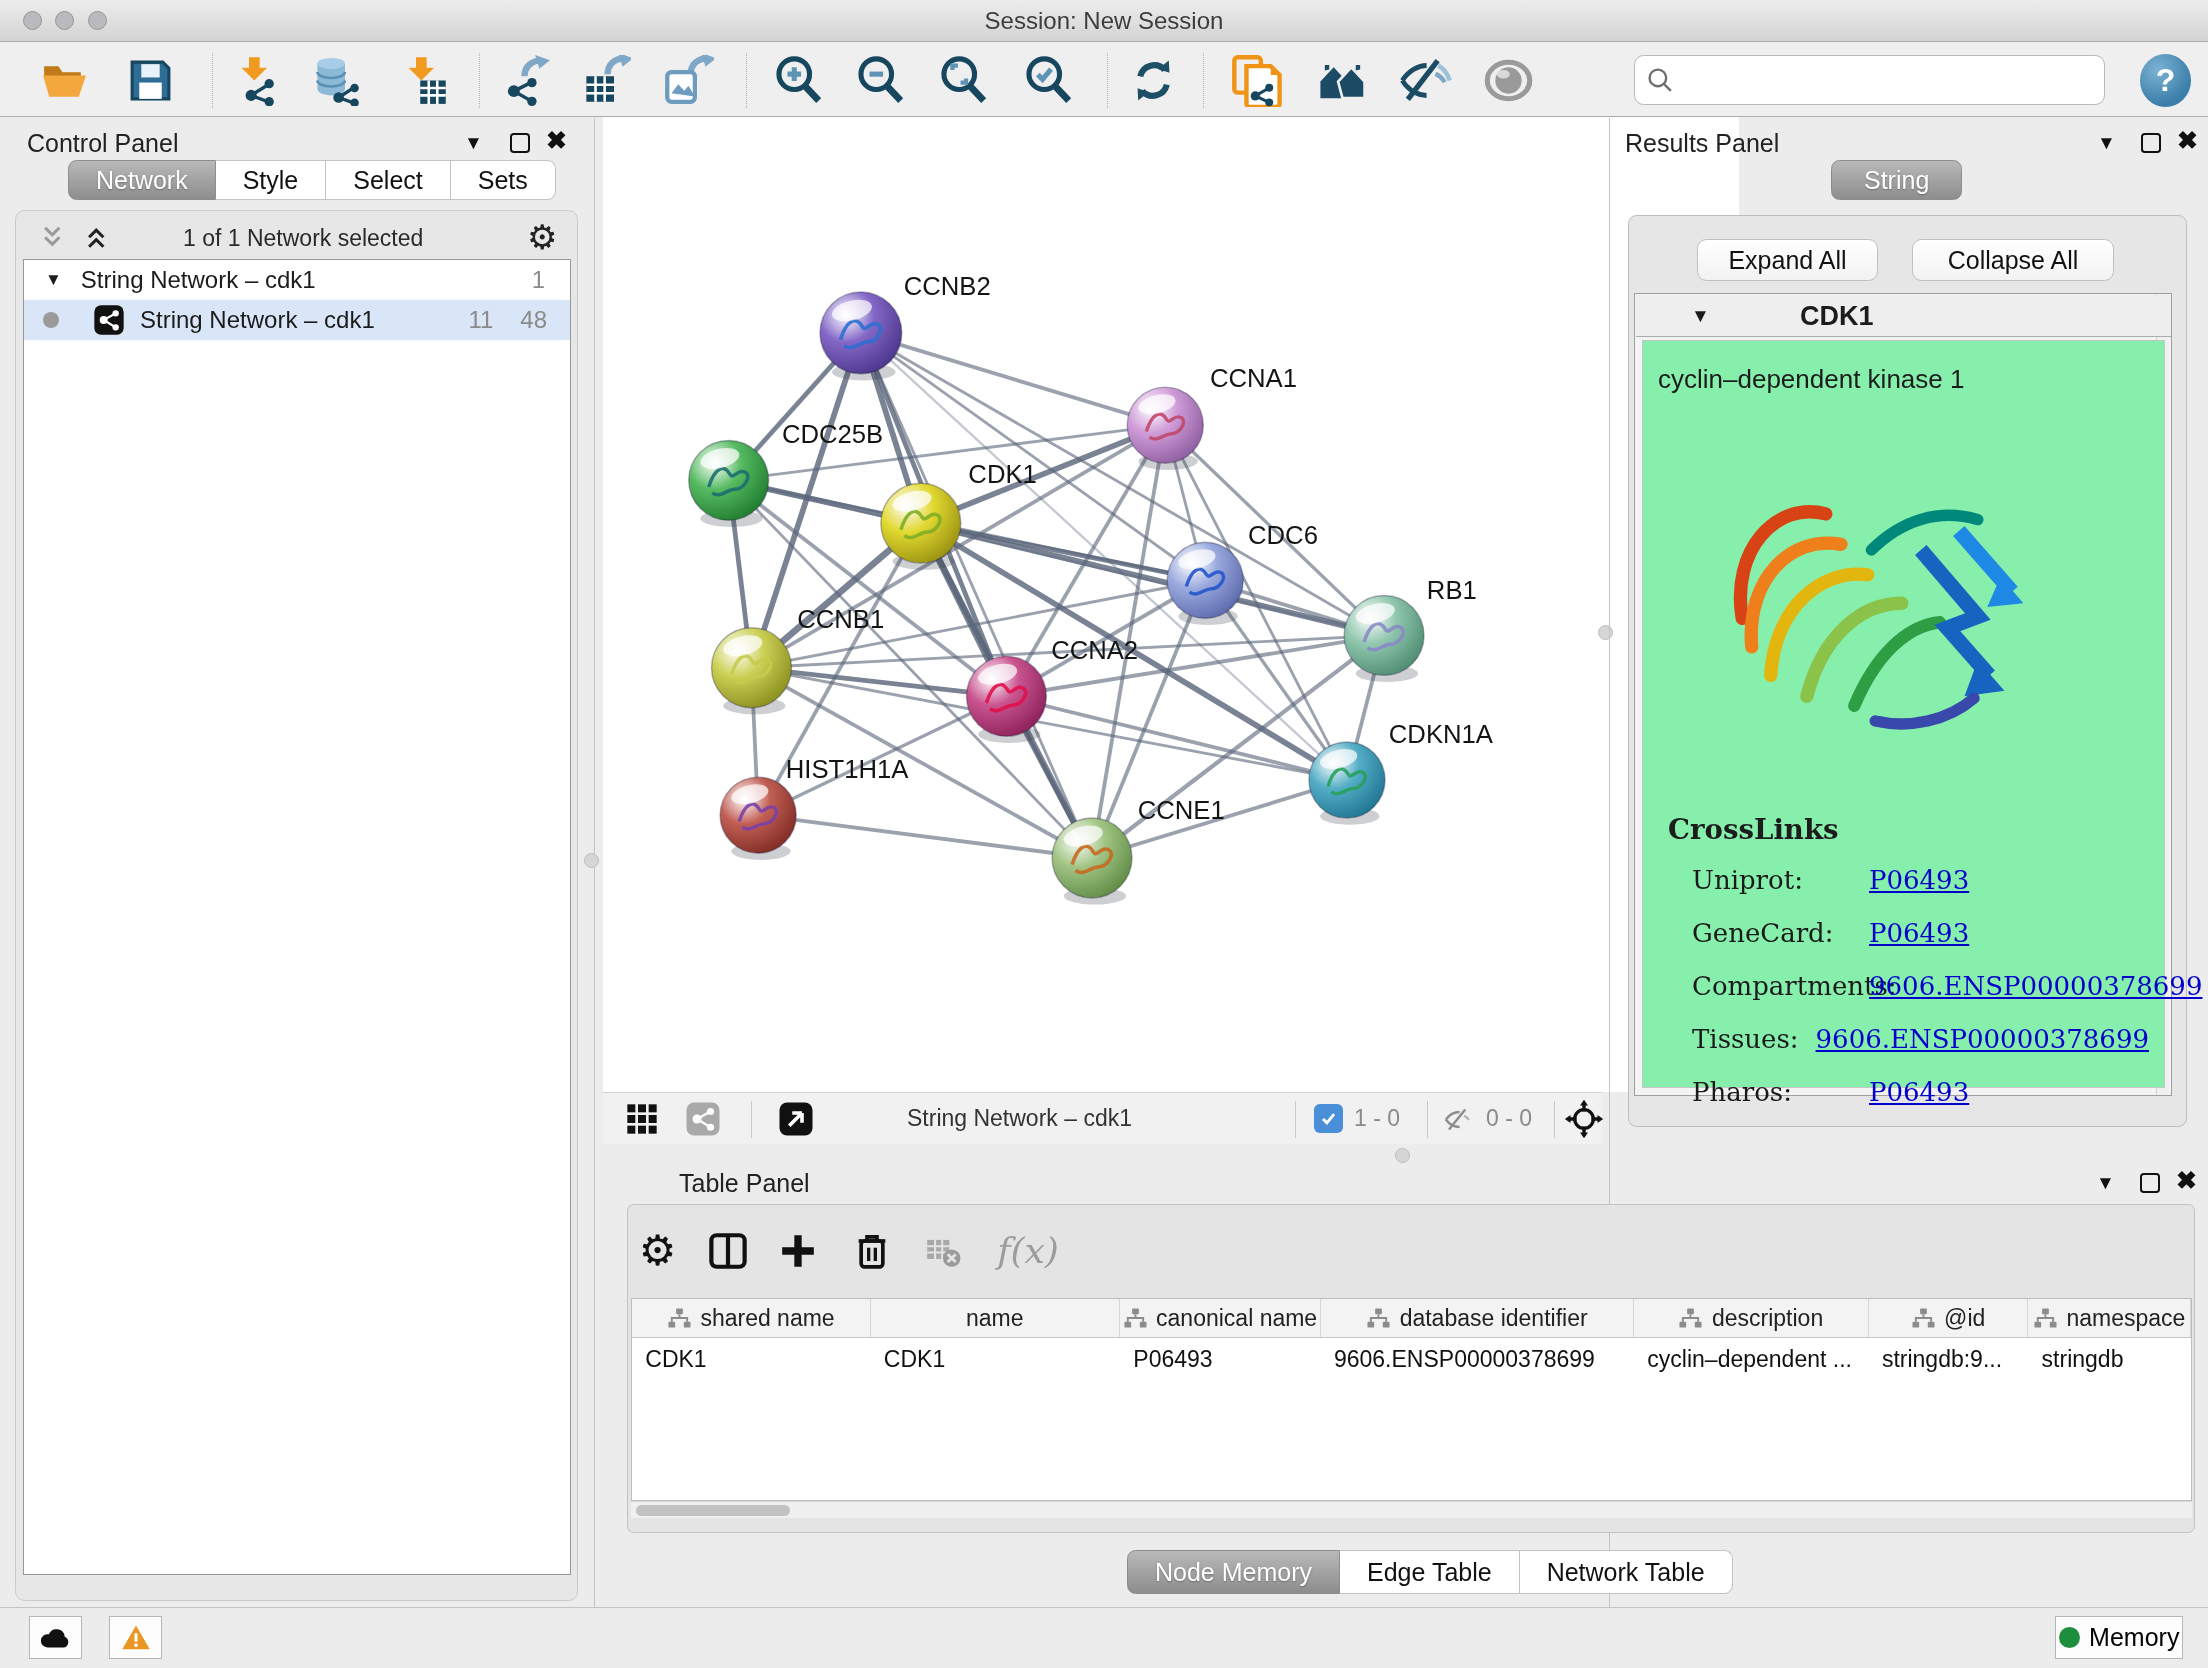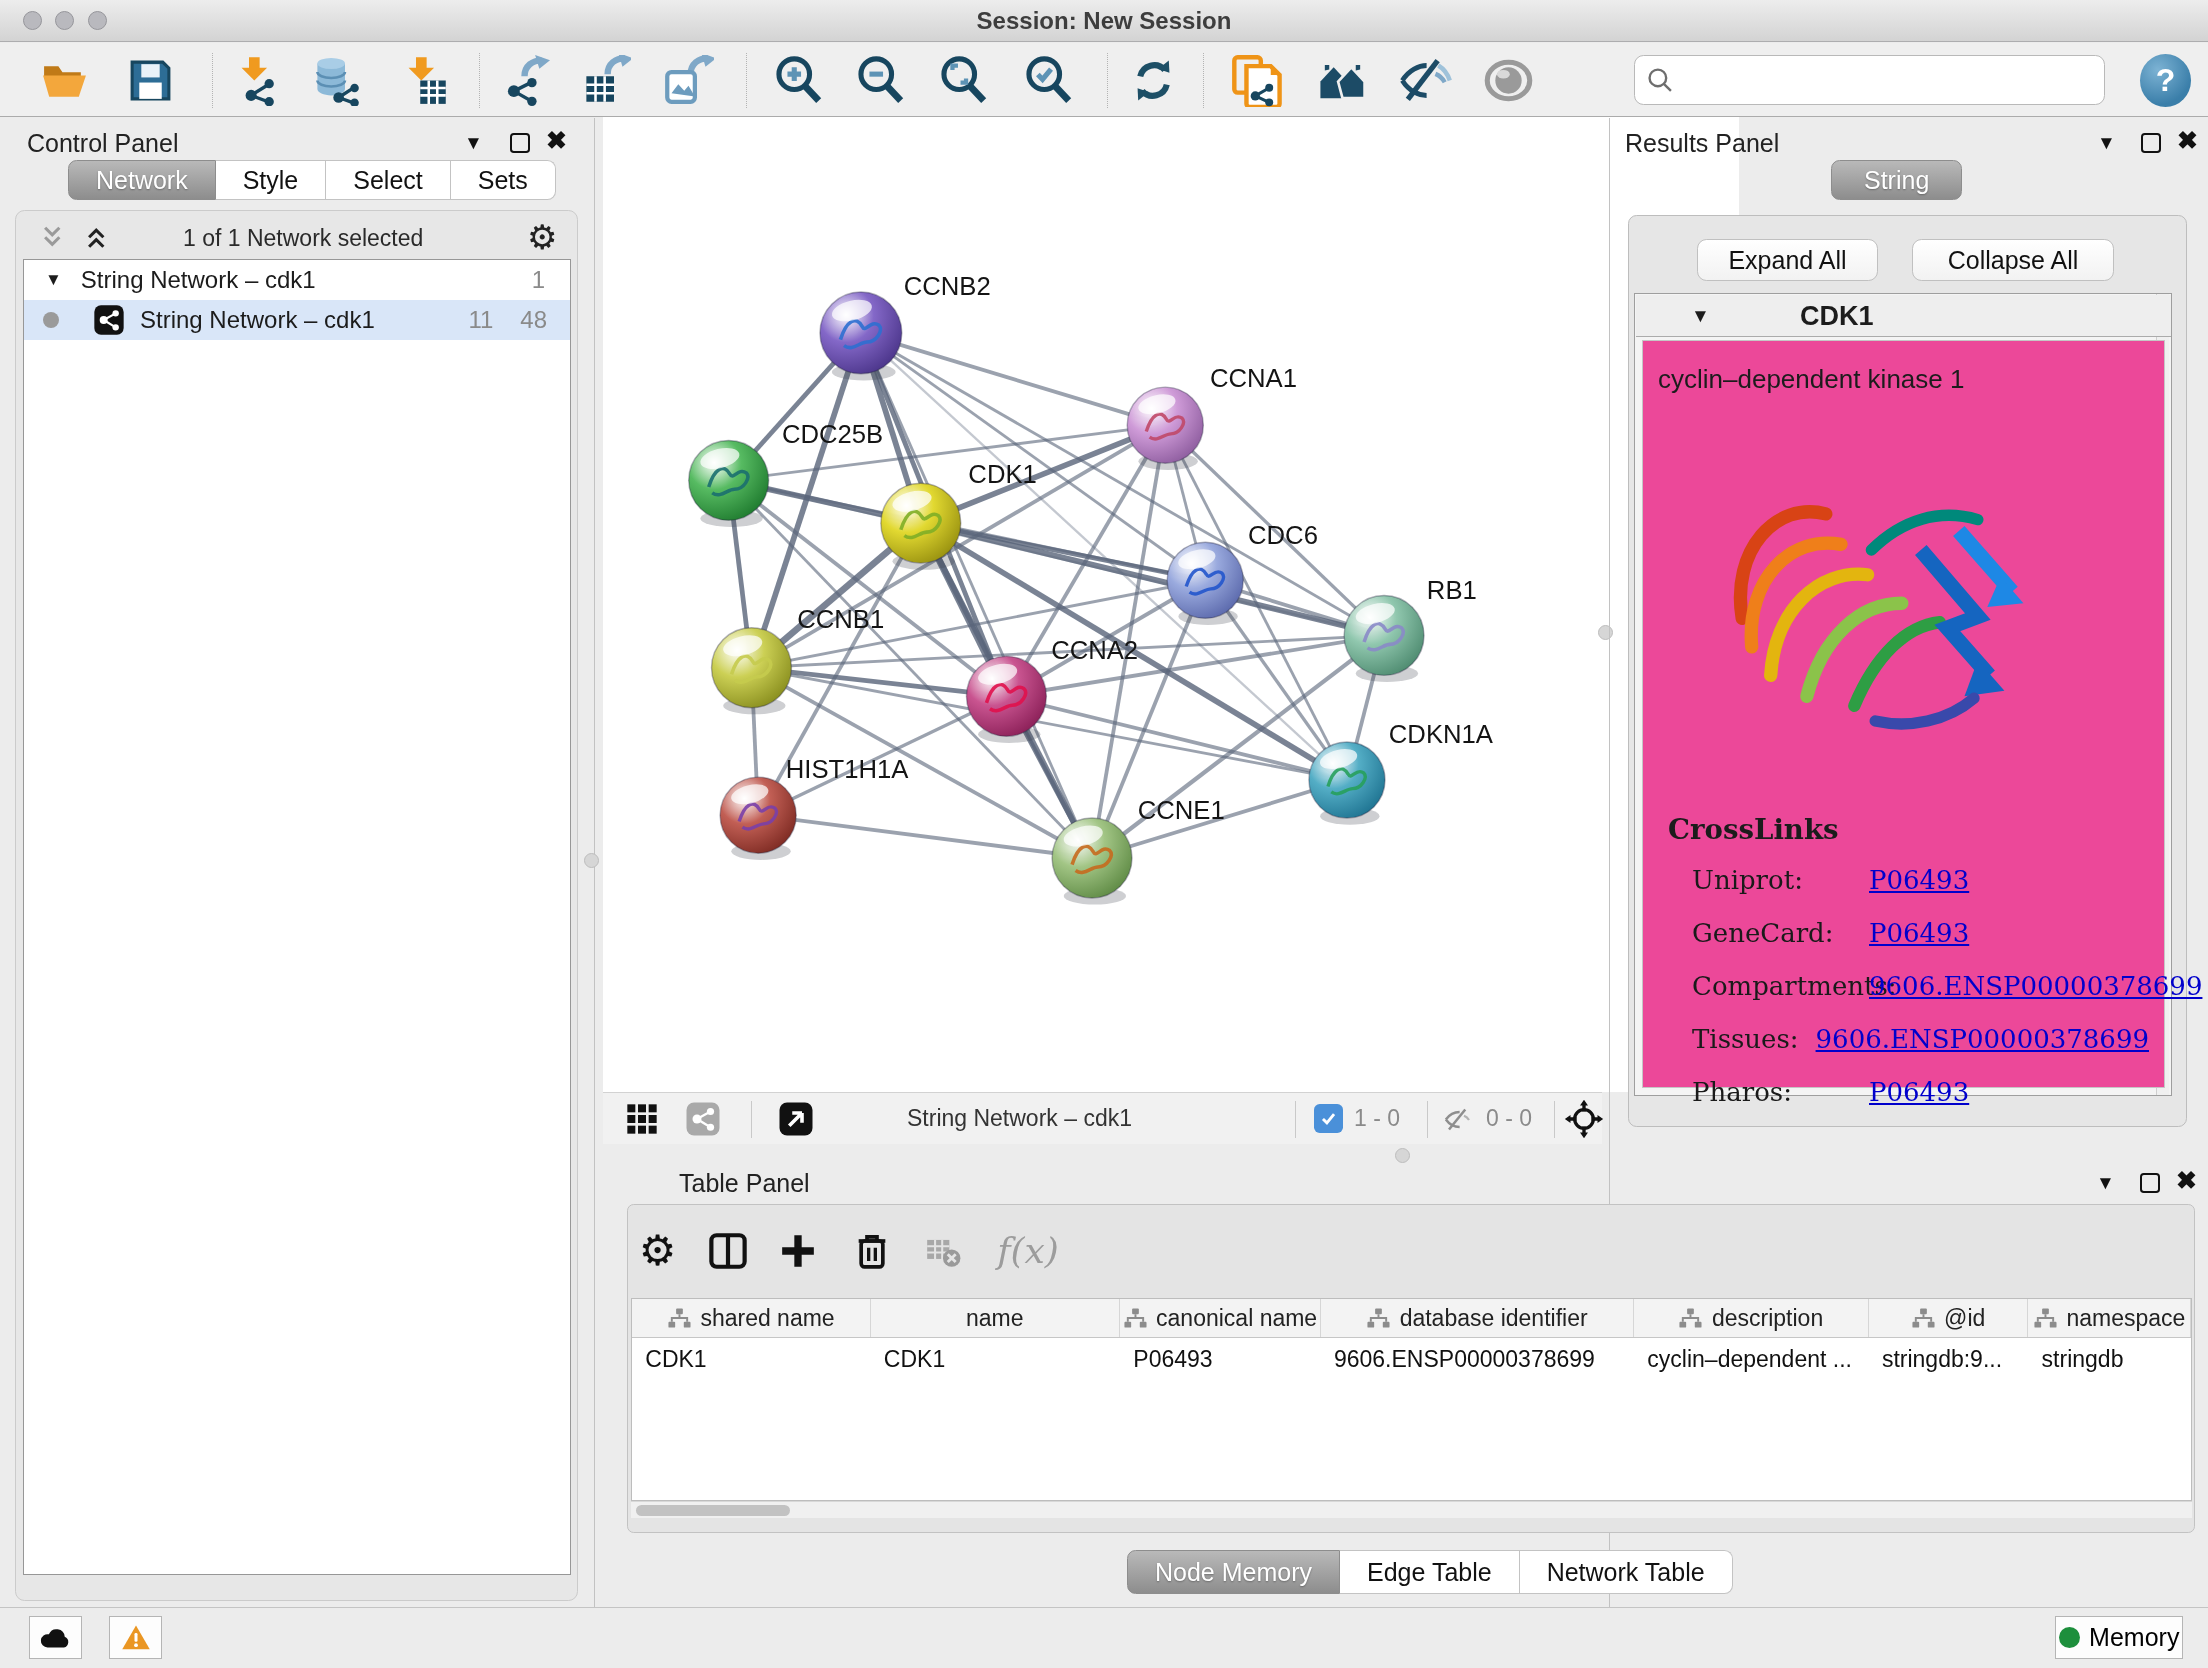--- a/index.html
+++ b/index.html
@@ -2,21 +2,21 @@
 <html style="font-size:15px"><head>
 <meta charset="utf-8">
 <style>
   *{box-sizing:border-box;margin:0;padding:0}
   body{background:#666;font-family:"Liberation Sans",sans-serif}
   .win{position:relative;width:2208px;height:1668px;background:#ececec;color:#1c1c1c;overflow:hidden}
   .abs{position:absolute}
   
   .titlebar{position:absolute;left:0;top:0;width:2208px;height:42px;background:linear-gradient(#ededed,#d3d3d3);border-bottom:1px solid #adadaf}
   .light{position:absolute;top:10.5px;width:19px;height:19px;border-radius:50%;background:#b9b9be;border:1px solid #96969b}
-  .wtitle{position:absolute;left:0;top:0;width:100%;line-height:42px;text-align:center;font-size:24px;font-weight:700;color:#3d3d3d}
+  .wtitle{position:absolute;left:0;top:0;width:100%;line-height:42px;text-align:center;font-size:24px;font-weight:400;color:#3d3d3d}
   
   .toolbar{position:absolute;left:0;top:43px;width:2208px;height:74px;background:#efefef;border-bottom:1px solid #ababab}
   .tbtn{position:absolute;top:7.6px;width:59px;height:59px;display:flex;align-items:center;justify-content:center;background:none;border:none;cursor:pointer}
   .tsep{position:absolute;top:9.5px;height:55px;width:0;border-left:1.9px dotted #b3b3b3}
   .searchbox{position:absolute;left:1634px;top:12.4px;width:471px;height:50px;background:#fff;border:1.9px solid #b9b9b9;border-radius:9.5px;display:flex;align-items:center;padding:0 11.4px}
   .searchbox input{border:none;outline:none;font-size:23px;flex:1;margin-left:9.5px;font-family:"Liberation Sans",sans-serif;background:transparent}
   .helpbtn{position:absolute;left:2140px;top:11.4px;width:51px;height:53px;border-radius:50%;background:radial-gradient(circle at 35% 30%,#7db3d4,#3a7ea9 70%);border:none;color:#fff;font-size:32px;font-weight:bold;cursor:pointer}
   
   .phead{font-size:25px;color:#222}
   .hbtn{background:none;border:none;cursor:pointer;position:absolute}
@@ -530,21 +530,21 @@
     <button class="btn" style="position:absolute;left:68px;top:23px;width:181px;height:42px">Expand All</button>
     <button class="btn" style="position:absolute;left:283px;top:23px;width:202px;height:42px">Collapse All</button>
   </div>
   <div class="rp-white">
       <div class="rp-scroll"></div>
     </div>
   <div class="rp-entryhead">
     <span class="abs" style="left:55px;top:9.5px;font-size:19px">▼</span>
     <span class="abs" style="left:164px;top:5.7px;font-size:27px;font-weight:bold">CDK1</span>
   </div>
-  <div class="abs" style="left:1642px;top:340px;width:523px;height:748px;border:1px solid #c6c6c6;background:#ec4899">
+  <div class="abs" style="left:1642px;top:340px;width:523px;height:748px;border:1px solid #c6c6c6;background:#86efac">
     <span class="abs" style="left:15px;top:23px;font-size:26px">cyclin–dependent kinase 1</span>
     <svg class="abs" style="left:46px;top:91px" width="380" height="371" viewBox="0 0 200 195">
       <path d="M28 98 C22 62 46 36 72 43" stroke="#d84315" stroke-width="7" fill="none" stroke-linecap="round"></path>
       <path d="M33 113 C30 77 54 54 80 59" stroke="#ef7f1a" stroke-width="7" fill="none" stroke-linecap="round"></path>
       <path d="M43 128 C45 94 68 72 94 75" stroke="#e3b50f" stroke-width="7" fill="none" stroke-linecap="round"></path>
       <path d="M62 139 C70 108 90 90 112 90" stroke="#8bc34a" stroke-width="7" fill="none" stroke-linecap="round"></path>
       <path d="M87 144 C98 118 114 102 132 100" stroke="#2e9e44" stroke-width="6.5" fill="none" stroke-linecap="round"></path>
       <path d="M96 62 C112 46 132 40 152 46" stroke="#00897b" stroke-width="6" fill="none" stroke-linecap="round"></path>
       <path d="M122 62 L152 97 L136 103 L158 128" stroke="#1565c0" stroke-width="8" fill="none"></path>
       <path d="M152 120 l14 16 -21 3z" fill="#1565c0"></path>

